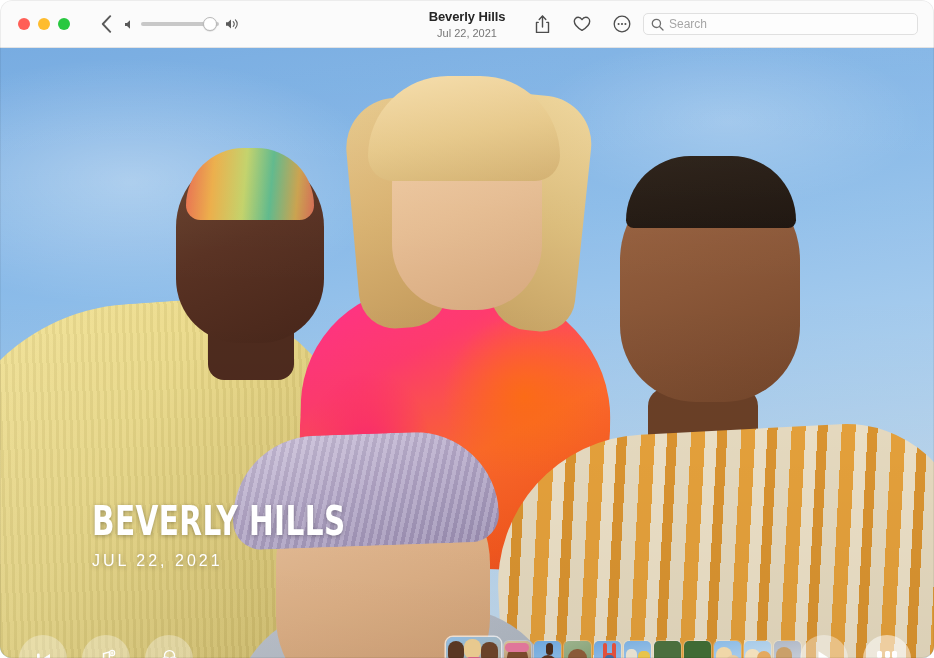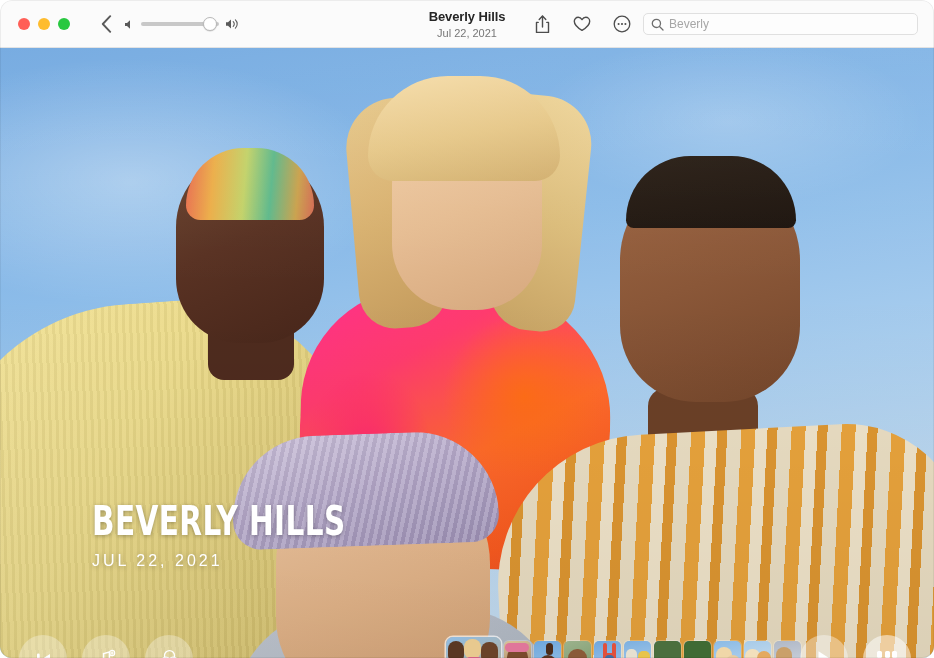--- a/index.html
+++ b/index.html
@@ -439,21 +439,21 @@
           <circle cx="12.4" cy="9" r="1.05" fill="#4d4d4d"></circle>
         </svg>
       </div>
     </div>
 
     <div class="search-field">
       <svg width="13" height="13" viewBox="0 0 13 13" fill="none">
         <circle cx="5.4" cy="5.4" r="4.1" stroke="#6e6e6e" stroke-width="1.3" fill="none"></circle>
         <path d="M8.5 8.5 L12 12" stroke="#6e6e6e" stroke-width="1.3" stroke-linecap="round"></path>
       </svg>
-      <span class="search-placeholder">Beverly</span>
+      <span class="search-placeholder">Search</span>
     </div>
   </div>
 
   <div class="stage">
     <div class="sky"></div>
 
     <div class="p-left-body"></div>
     <div class="p-mid-body"></div>
     <div class="p-left-neck"></div>
     <div class="p-left-head"></div>

